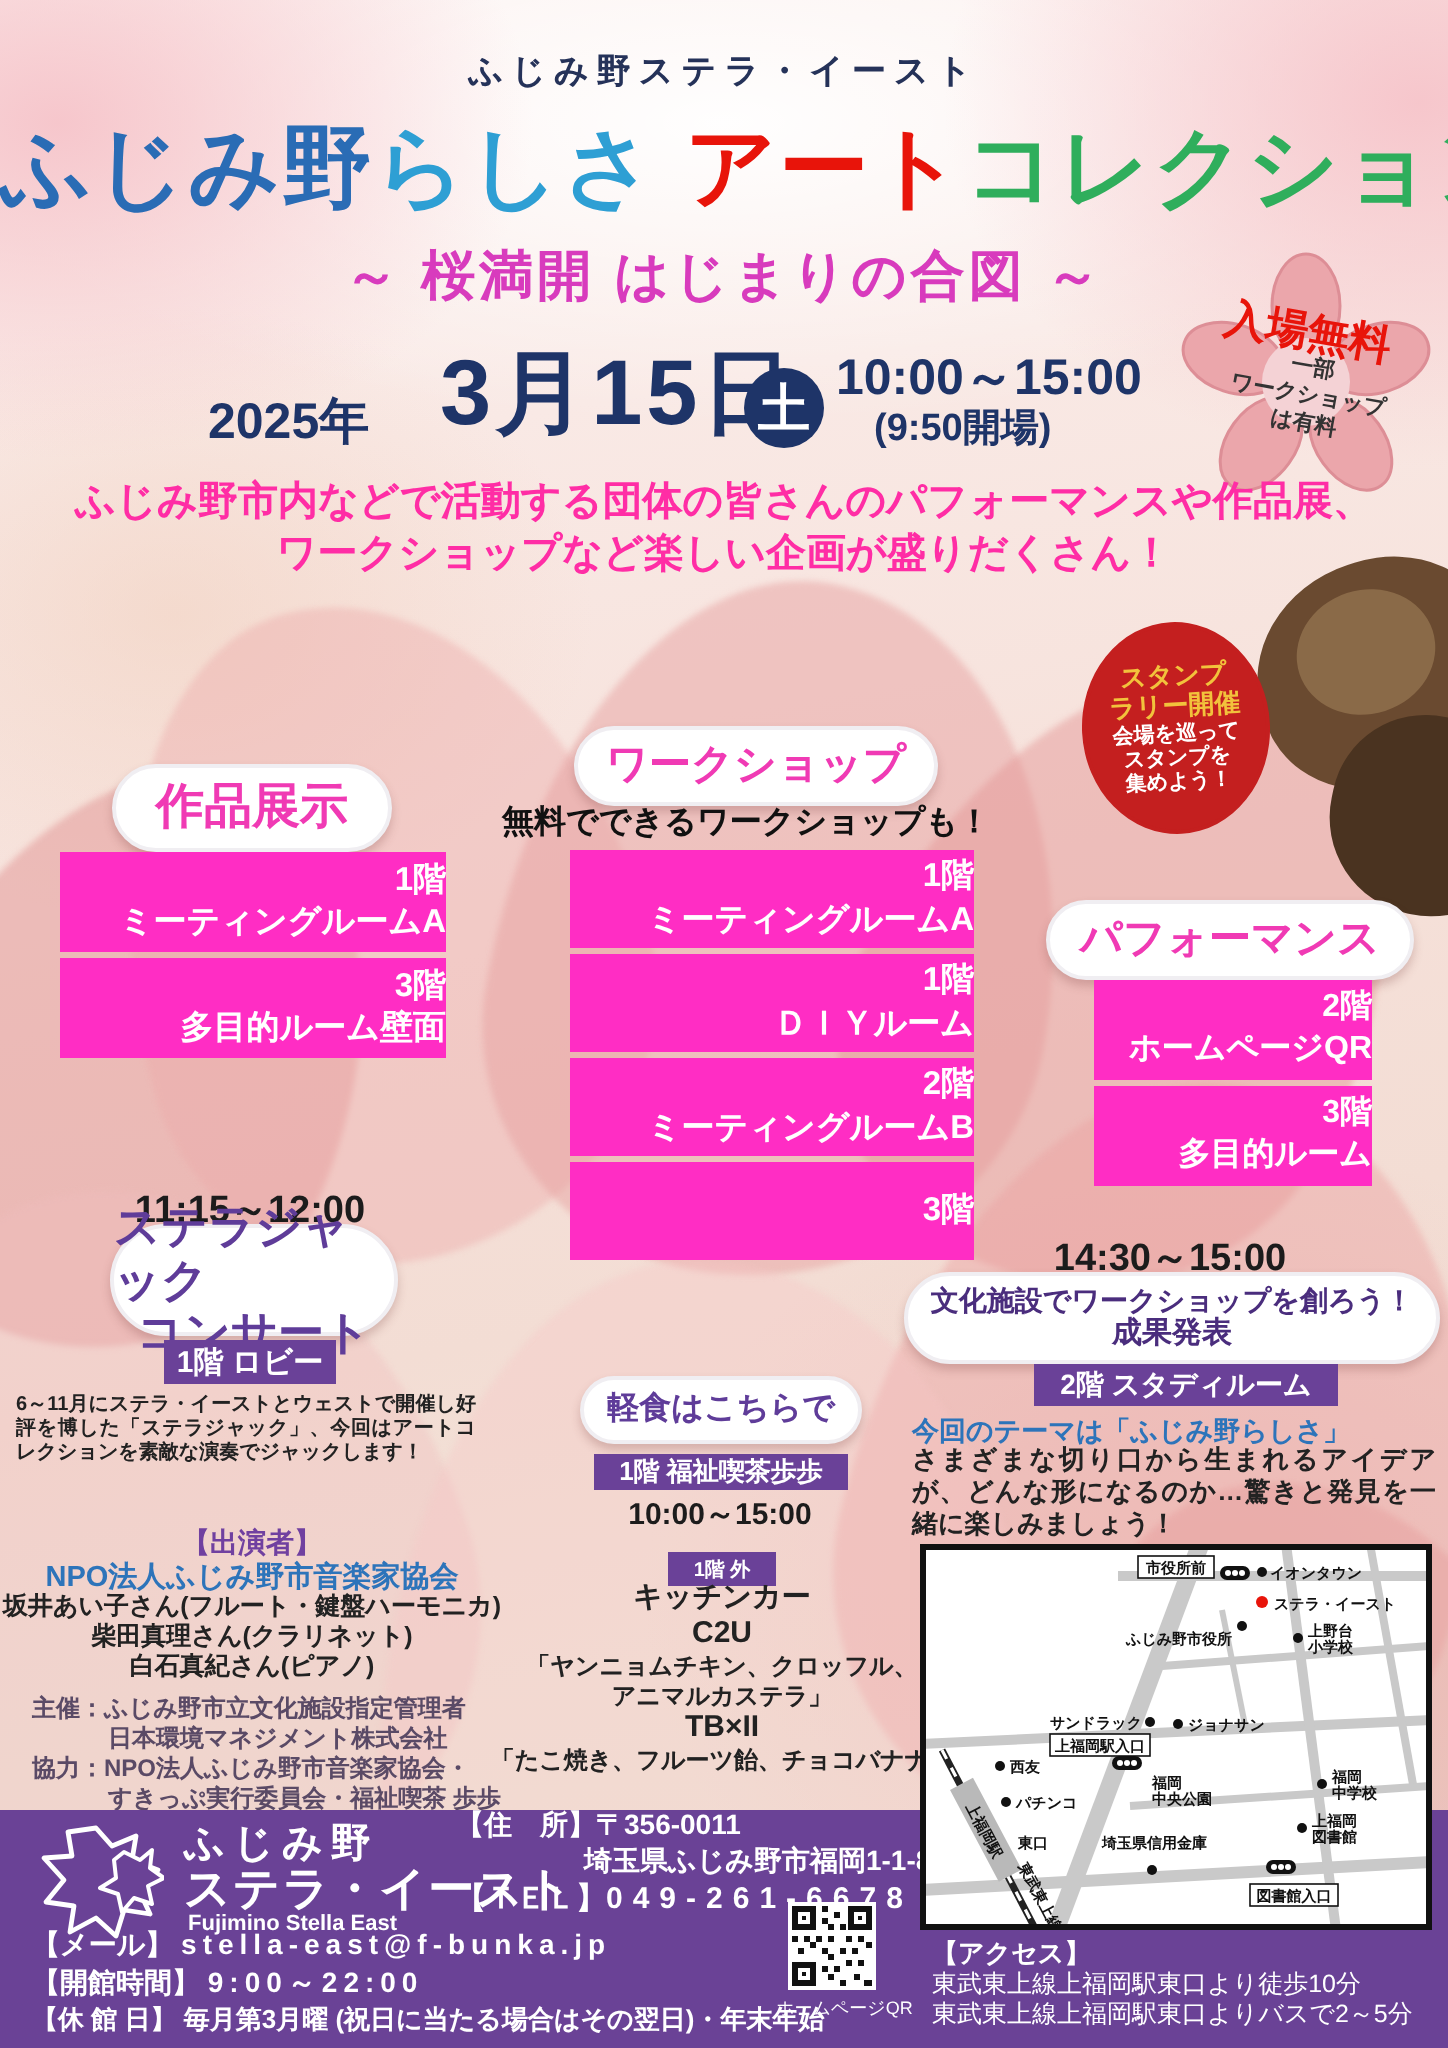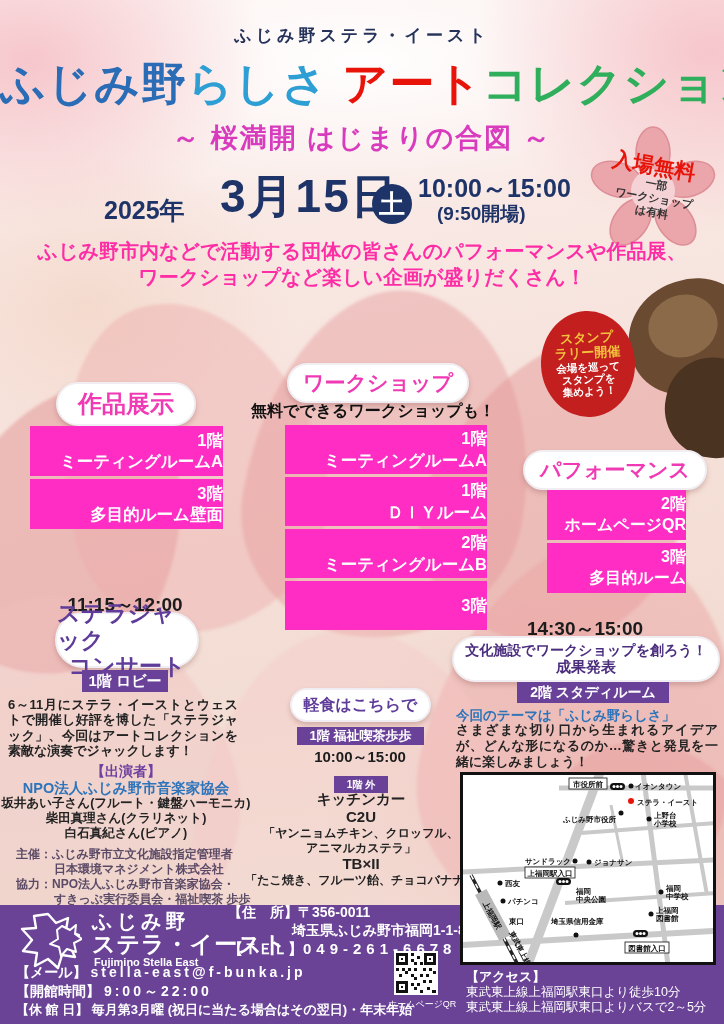--- a/index.html
+++ b/index.html
@@ -137,21 +137,21 @@
     <div>3階</div>
     <div>多目的ルーム</div>
   </div>
 
   <div class="time ctr" style="left:55px;top:592px;width:140px;font-size:19px;">11:15～12:00</div>
   <div class="pill" style="left:55px;top:612px;width:140px;height:52px;font-size:23px;color:#5f3c99;">
     <div>ステラジャック</div>
     <div>コンサート</div>
   </div>
   <div class="pbox" style="left:82px;top:670px;width:86px;height:22px;font-size:15px;">1階 ロビー</div>
-  <div class="abs b" style="left:8px;top:697px;width:230px;font-size:13px;color:#222;line-height:1.18;text-align:justify;">6～11月にステラ・イーストとウェストで開催し好評を博した「ステラジャック」、今回はアートコレクションを素敵な演奏でジャックします！</div>
+  <div class="abs b" style="left:8px;top:697px;width:230px;font-size:10px;color:#222;line-height:1.18;text-align:justify;">6～11月にステラ・イーストとウェストで開催し好評を博した「ステラジャック」、今回はアートコレクションを素敵な演奏でジャックします！</div>
   <div class="abs ctr b" style="left:0;top:763px;width:252px;font-size:14px;color:#7040a0;">【出演者】</div>
   <div class="abs ctr b" style="left:0;top:779px;width:252px;font-size:14.5px;color:#2d74ba;">NPO法人ふじみ野市音楽家協会</div>
   <div class="abs ctr b" style="left:0;top:795px;width:252px;font-size:12.5px;color:#222;text-align:center;">坂井あい子さん(フルート・鍵盤ハーモニカ)</div>
   <div class="abs ctr b" style="left:0;top:810px;width:252px;font-size:12.5px;color:#222;">柴田真理さん(クラリネット)</div>
   <div class="abs ctr b" style="left:0;top:825px;width:252px;font-size:12.5px;color:#222;">白石真紀さん(ピアノ)</div>
   <div class="abs" style="left:16px;top:847px;width:240px;font-size:12px;color:#5a4a66;line-height:1.25;font-weight:bold;">
     <div>主催：ふじみ野市立文化施設指定管理者</div>
     <div style="padding-left:38px;">日本環境マネジメント株式会社</div>
     <div>協力：NPO法人ふじみ野市音楽家協会・</div>
     <div style="padding-left:38px;">すきっぷ実行委員会・福祉喫茶 歩歩</div>

